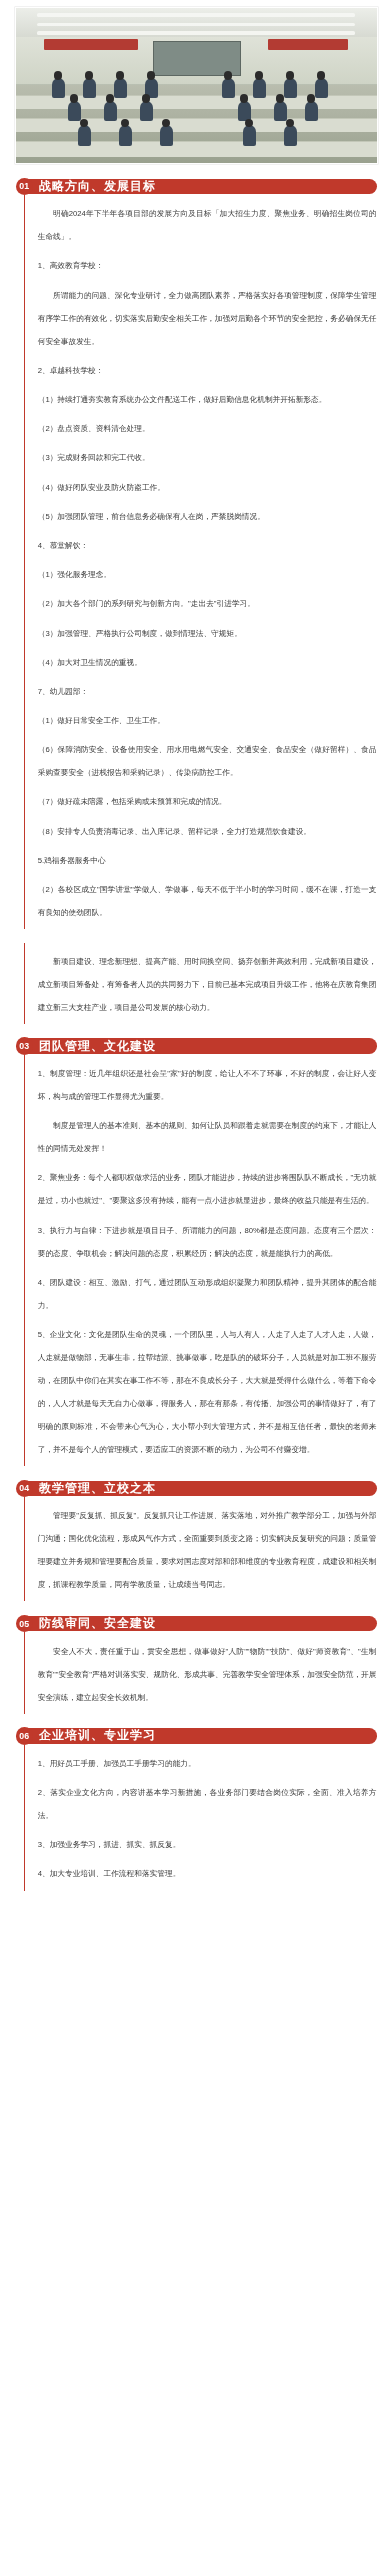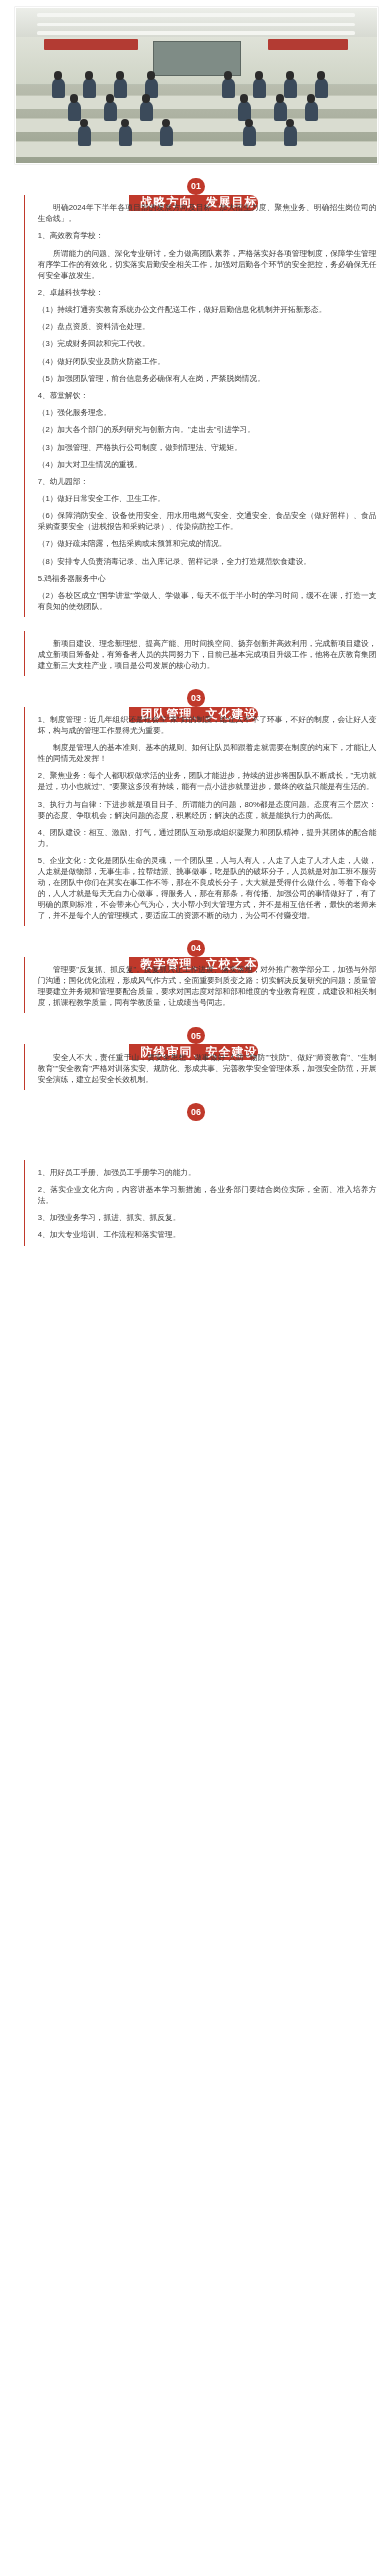--- a/index.html
+++ b/index.html
@@ -78,21 +78,20 @@
   
   .sec {
     width: 361px;
     margin: 13.4px auto 0 auto;
     position: relative;
   }
   .sec-head {
     display: flex;
     align-items: center;
     height: 17.5px;
-    flex-direction: column;
   }
   .sec-num {
     width: 17.5px; height: 17.5px; border-radius: 50%;
     background: #c0392b;
     color: #ffffff;
     font-size: 8.8px; font-weight: bold;
     display: flex; align-items: center; justify-content: center;
     flex: 0 0 auto;
     z-index: 2;
     font-family: "Liberation Sans", sans-serif;
@@ -112,25 +111,25 @@
     box-sizing: border-box;
   }
 
   
   .sec-body {
     border-left: 1.5px solid #c0392b;
     margin-left: 8.8px;
     padding: 7.2px 0 5.2px 12.4px;
     box-sizing: border-box;
   }
-  .sec:last-of-type .sec-body { border-left: 1.5px solid #c0392b; margin-top: 39px; }
+  .sec:last-of-type .sec-body { border-left: 1.5px solid #c0392b; }
   .sec-body p {
     margin: 0 0 6.2px 0;
     font-size: 7.7px;
-    line-height: 11px;
+    line-height: 23px;
     text-align: justify;
     color: #3a3a3a;
     text-indent: 0;
   }
   .sec-body p.ind {
     text-indent: 2em;
   }
   .sec-body p.num {
     text-indent: 0;
   }
@@ -242,20 +241,21 @@
           <div class="sec-num">05</div>
           <div class="sec-title">防线审同、安全建设</div>
         </div>
         <div class="sec-body">
           <p class="ind">安全人不大，责任重于山，贯安全思想，做事做好"人防""物防""技防"、做好"师资教育"、"生制教育""安全教育"严格对训落实安、规防化、形成共事、完善教学安全管理体系，加强安全防范，开展安全演练，建立起安全长效机制。</p>
         </div>
       </div>
       <div class="sec">
         <div class="sec-head">
           <div class="sec-num">06</div>
+          <div class="sec-title">企业培训、专业学习</div>
         </div>
         <div class="sec-body">
           <p class="num">1、用好员工手册、加强员工手册学习的能力。</p>
           <p class="num">2、落实企业文化方向，内容讲基本学习新措施，各业务部门要结合岗位实际，全面、准入培养方法。</p>
           <p class="num">3、加强业务学习，抓进、抓实、抓反复。</p>
           <p class="num">4、加大专业培训、工作流程和落实管理。</p>
         </div>
       </div>
     </div>
 

